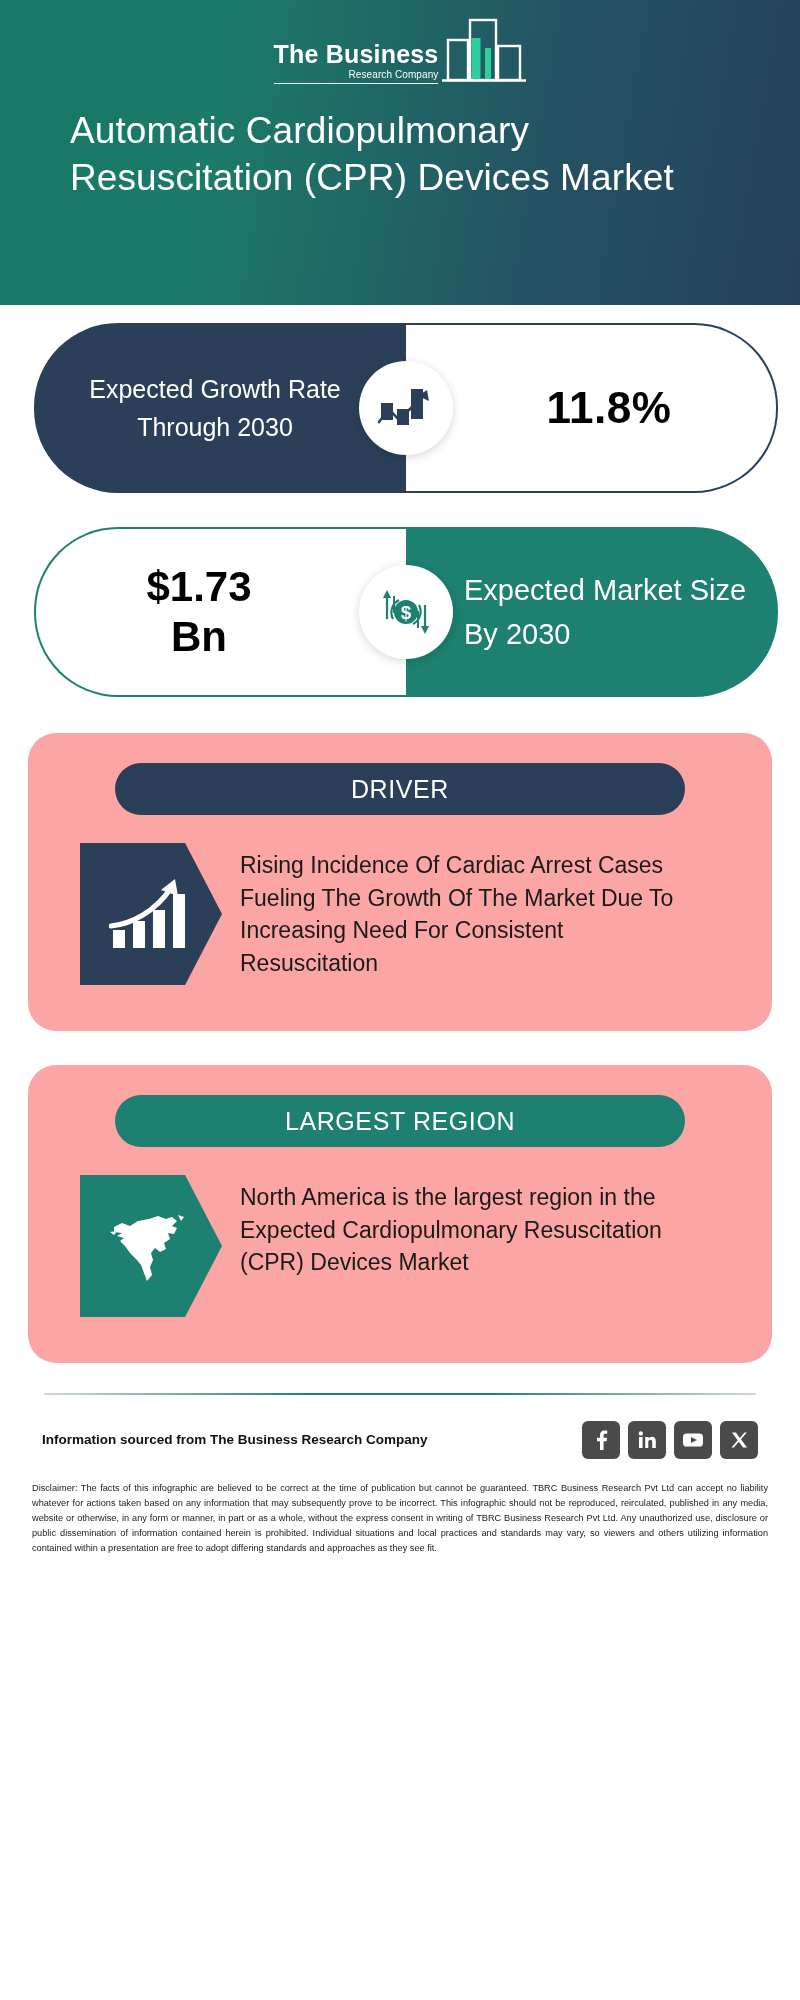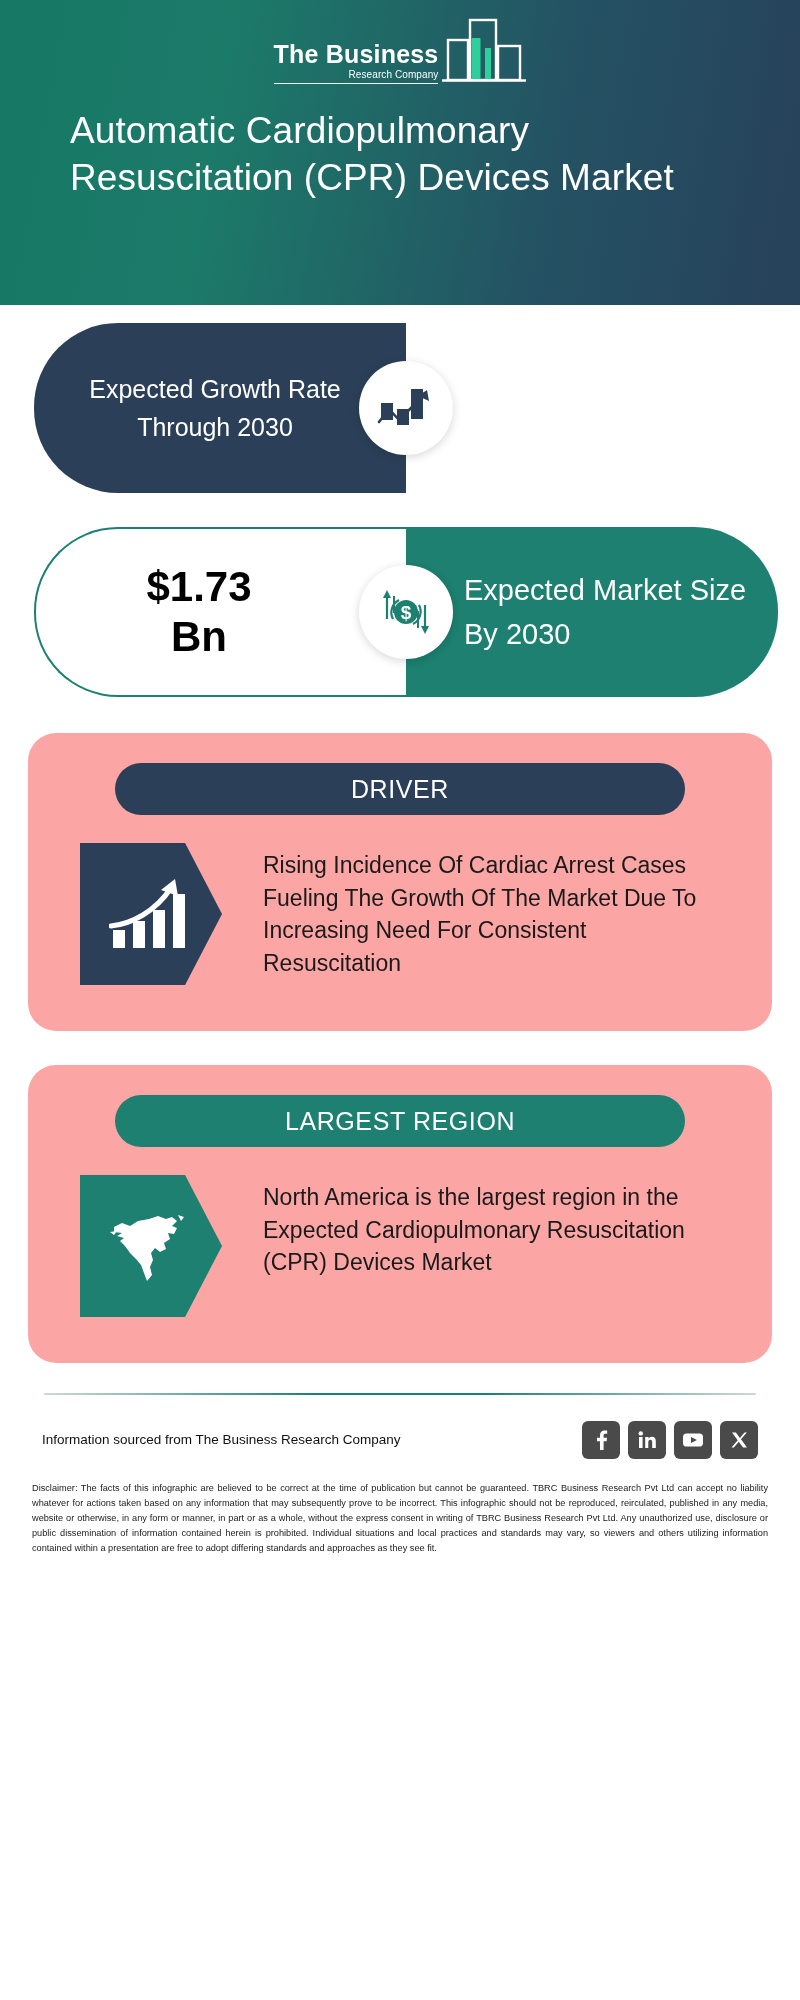--- a/index.html
+++ b/index.html
@@ -171,21 +171,21 @@
     color: #ffffff;
     font-size: 25px;
     letter-spacing: .6px;
   }
   .pill.dark { background: #2b4058; }
   .pill.green { background: #1d8070; }
 
   .panel-body {
     display: flex;
     align-items: flex-start;
-    gap: 41px;
+    gap: 18px;
     margin-top: 28px;
     padding-left: 18px;
   }
   .pent {
     flex: 0 0 auto;
     width: 142px;
     height: 142px;
     display: flex;
     align-items: center;
     justify-content: center;
@@ -209,20 +209,21 @@
     background: linear-gradient(90deg, #cfd9d6 0%, #1d8070 38%, #1d8070 62%, #cfd9d6 100%);
     border-radius: 2px;
   }
   .footer {
     width: 744px;
     margin: 26px auto 0;
     display: flex;
     align-items: center;
     justify-content: space-between;
     padding: 0 14px;
+    font-weight: bold;
   }
   .source {
     font-size: 13.5px;
     line-height: 1.55;
     color: #111111;
   }
   .socials { display: flex; gap: 8px; align-items: center; }
   .sicon {
     width: 38px;
     height: 38px;
@@ -265,20 +266,21 @@
         </svg>
       </span>
     </div>
     <div class="title">Automatic Cardiopulmonary Resuscitation (CPR) Devices Market</div>
   </div>
 
   <div class="stats">
 
     <div class="statcard">
       <div class="half-fill-dark">Expected Growth Rate Through 2030</div>
+      <div class="half-outline-dark">11.8%</div>
       <div class="badge-circle">
         <svg width="58" height="54" viewBox="0 0 58 54">
           <rect x="4" y="22" width="12" height="17" fill="#2b4058"></rect>
           <rect x="20" y="28" width="12" height="16" fill="#2b4058"></rect>
           <rect x="34" y="8" width="12" height="30" fill="#2b4058"></rect>
           <polyline points="2,41 12,28 22,39 34,27 47,13" fill="none" stroke="#2b4058" stroke-width="2.6" stroke-linejoin="round" stroke-linecap="round"></polyline>
           <polygon points="50,9 52,20 41,15" fill="#2b4058"></polygon>
         </svg>
       </div>
     </div>

